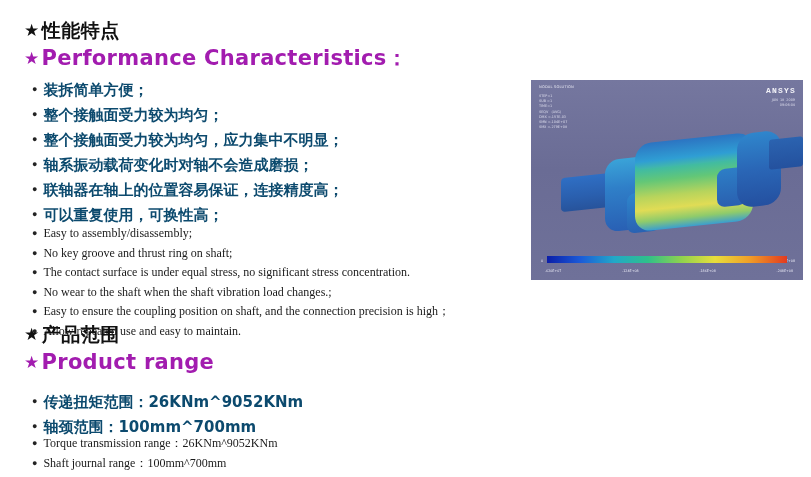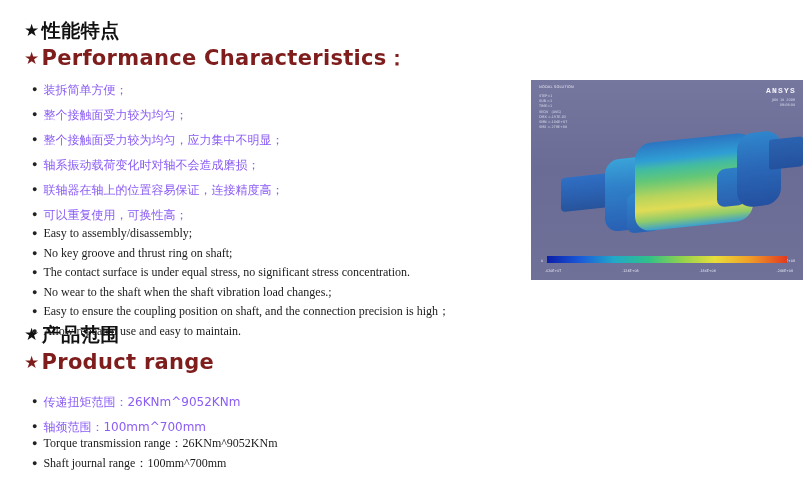--- a/index.html
+++ b/index.html
@@ -33,21 +33,21 @@
     letter-spacing: 0.5px;
     color: #111;
     white-space: nowrap;
   }
   .heading-en {
     font-family: "DejaVu Sans", "Liberation Sans", sans-serif;
     font-size: 21px;
     font-weight: bold;
     line-height: 28px;
     letter-spacing: 0.3px;
-    color: #7f1d1d;
+    color: #a21caf;
     white-space: nowrap;
   }
   .star {
     font-size: 17px;
     margin-right: 2px;
     position: relative;
     top: -1px;
   }
 
   
@@ -62,23 +62,24 @@
   .dot {
     font-size: 9px;
     line-height: 1;
     margin-right: 6px;
     position: relative;
     top: 5px;
     color: #222;
   }
   .li-cn {
     font-family: "DejaVu Sans", "Liberation Sans", sans-serif;
-    font-size: 12px;
+    font-size: 15px;
     line-height: 21px;
-    color: #8b5cf6;
+    color: #0c4a6e;
+    font-weight: bold;
   }
   .li-en {
     font-family: "Liberation Serif", "DejaVu Serif", serif;
     font-size: 12px;
     line-height: 19.5px;
     color: #1a1a1a;
   }
   .list-cn .li { margin-bottom: 4px; }
   .list-en .li { margin-bottom: 0px; }
 

